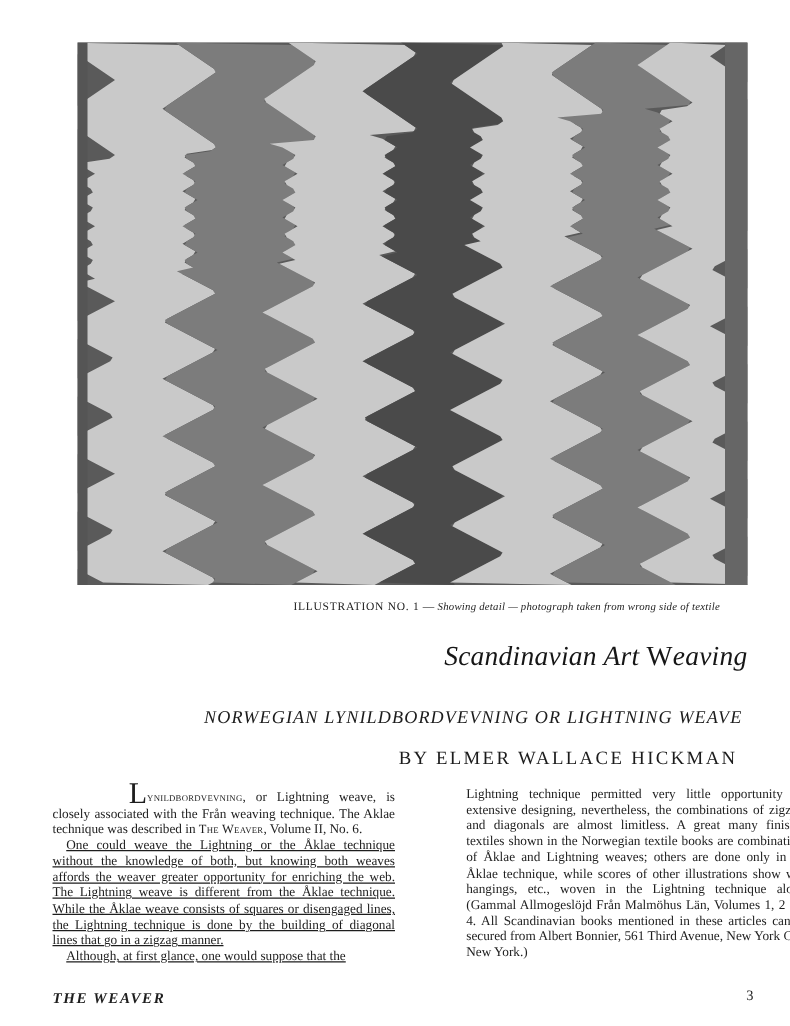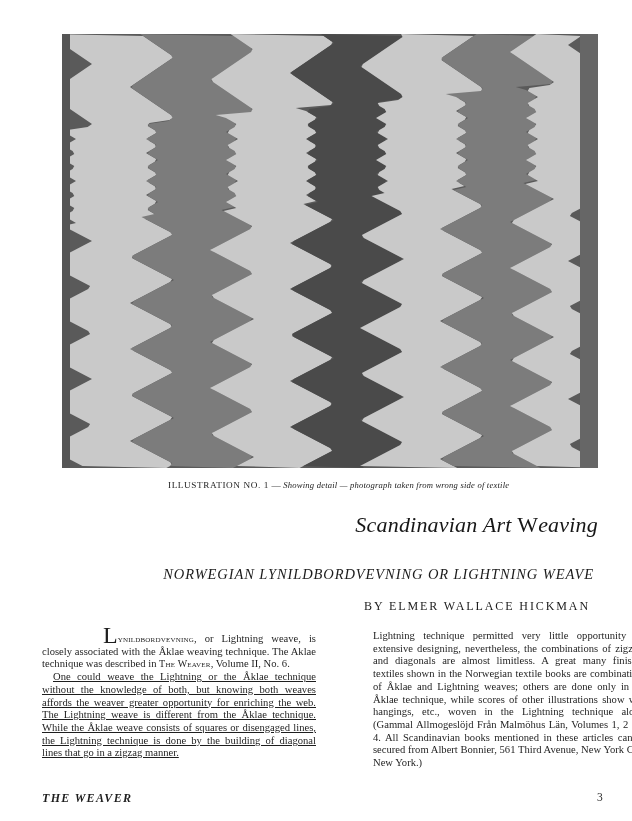--- a/index.html
+++ b/index.html
@@ -6,38 +6,38 @@
   body {
     width: 632px; height: 821px; position: relative; overflow: hidden;
     font-family: "Liberation Serif", "DejaVu Serif", serif; color: #1a1a1a;
   }
   #photo {
     position: absolute; left: 62px; top: 34px; width: 536px; height: 434px;
     background: #6f6f6f;
   }
   #photo svg { display: block; width: 536px; height: 434px; }
   #caption {
-    position: absolute; left: 168px; top: 480px; width: 420px;
-    font-size: 9.2px; letter-spacing: 0.2px; white-space: nowrap; color: #222;
+    position: absolute; left: 156px; top: 480px; width: 420px;
+    font-size: 9.2px; letter-spacing: 0.2px; white-space: nowrap; color: #222; text-align: right;
   }
   #caption .lead { font-weight: normal; letter-spacing: 0.6px; }
   #caption .desc { font-style: italic; font-size: 8.6px; }
   #title {
     position: absolute; right: 34px; top: 512px;
     font-size: 22px; font-style: italic; white-space: nowrap; color: #161616;
     letter-spacing: 0.2px;
   }
   #title .W { font-style: normal; font-weight: normal; }
   #subtitle {
     position: absolute; right: 38px; top: 566px;
     font-size: 14.5px; letter-spacing: 0.9px; white-space: nowrap; color: #1c1c1c; font-style: italic;
   }
   #byline {
     position: absolute; right: 42px; top: 599px;
-    font-size: 12px; letter-spacing: 1.9px; white-space: nowrap; color: #1c1c1c; margin-left: 48px;
+    font-size: 15px; letter-spacing: 1.9px; white-space: nowrap; color: #1c1c1c; margin-left: 48px;
   }
   .col {
     position: absolute; top: 630px; width: 274px;
     font-size: 10.6px; line-height: 12.7px; text-align: justify; color: #1e1e1e;
     hyphens: manual;
   }
   #col-left { left: 42px; }
   #col-right { left: 341px; margin-left: 32px; }
   .col p { margin: 0; }
   .col p + p { text-indent: 11px; text-decoration: underline; }
@@ -75,22 +75,23 @@
 </div>
 
 <div id="title">
   <span>Scandinavian Art </span><span class="W">W</span><span>eaving</span>
 </div>
 
 <div id="subtitle">NORWEGIAN LYNILDBORDVEVNING OR LIGHTNING WEAVE</div>
 <div id="byline">BY ELMER WALLACE HICKMAN</div>
 
 <div id="col-left" class="col">
-  <p><span class="dropcap">L</span><span class="sc">ynildbordvevning</span><span>, or Lightning weave, is closely associated with the Åklae weaving technique. The Aklae technique was described in </span><span class="sc">The Weaver</span><span>, Volume II, No. 6.</span></p>
+  <p><span class="dropcap">L</span><span class="sc">ynildbordvevning</span><span>, or Lightning weave, is closely associated with the Från weaving technique. The Aklae technique was described in </span><span class="sc">The Weaver</span><span>, Volume II, No. 6.</span></p>
   <p>One could weave the Lightning or the Åklae technique without the knowledge of both, but knowing both weaves affords the weaver greater opportunity for enriching the web. The Lightning weave is different from the Åklae tech­nique. While the Åklae weave consists of squares or dis­engaged lines, the Lightning technique is done by the build­ing of diagonal lines that go in a zigzag manner.</p>
+  <p>Although, at first glance, one would suppose that the</p>
 </div>
 
 <div id="col-right" class="col">
   <p style="text-indent:0">Lightning technique permitted very little opportunity for extensive designing, nevertheless, the combinations of zig­zags and diagonals are almost limitless. A great many fin­ished textiles shown in the Norwegian textile books are com­binations of Åklae and Lightning weaves; others are done only in the Åklae technique, while scores of other illustra­tions show wall hangings, etc., woven in the Lightning tech­nique alone. (Gammal Allmogeslöjd Från Malmöhus Län, Volumes 1, 2 and 4. All Scandinavian books mentioned in these articles can be secured from Albert Bonnier, 561 Third Avenue, New York City, New York.)</p>
 </div>
 
 <div id="footer-left">THE WEAVER</div>
 <div id="footer-right">3</div>
 
 </body></html>

